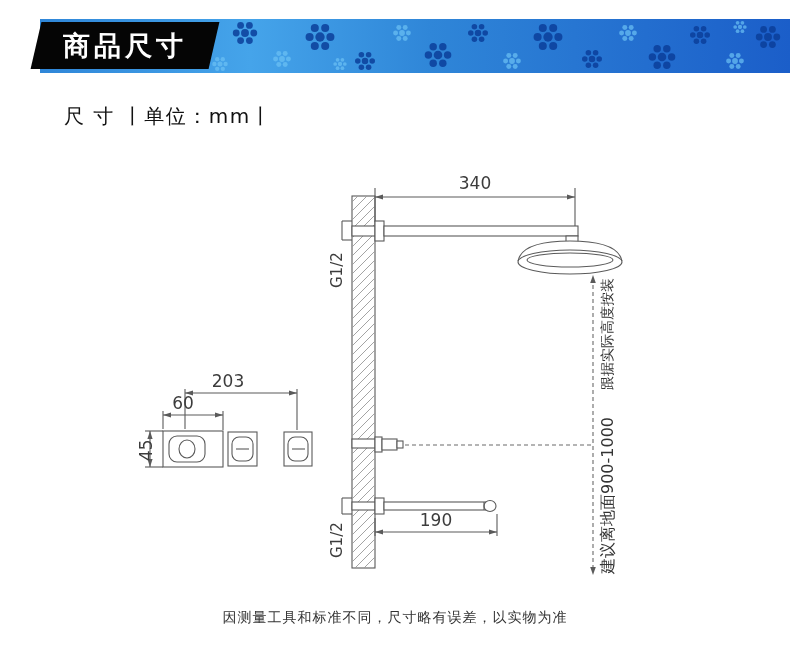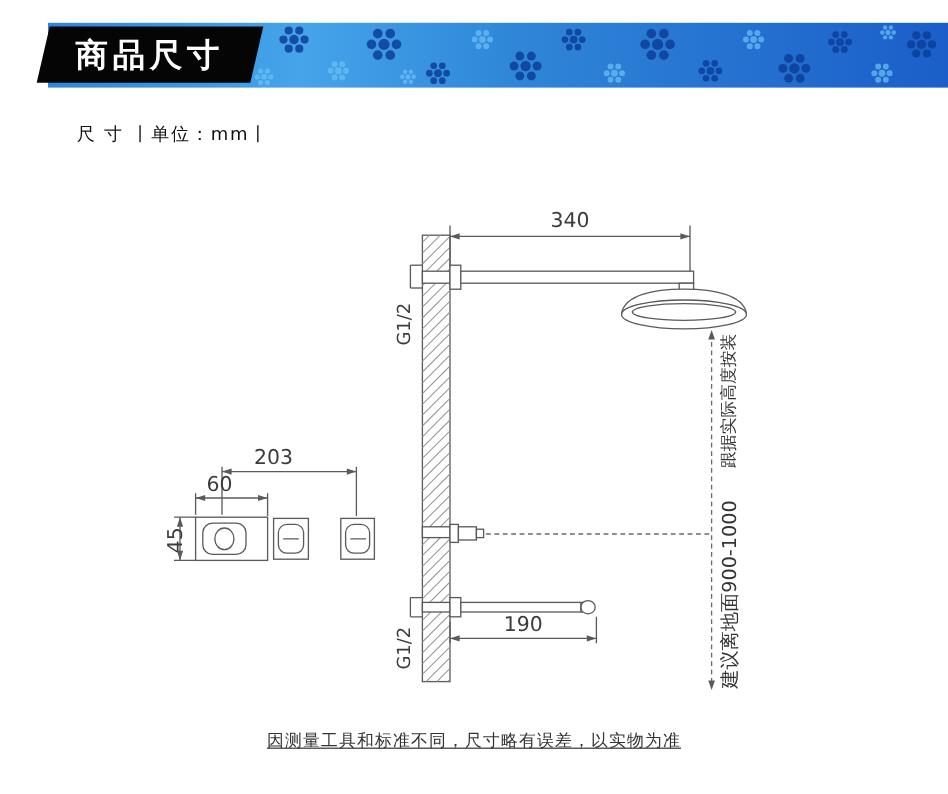--- a/index.html
+++ b/index.html
@@ -19,21 +19,21 @@
     position:absolute; left:36px; top:22px; width:178px; height:47px;
     background:#050505; transform:skewX(-13deg);
     display:flex; align-items:center; justify-content:center; z-index:2;
   }
   .title-box span {
     transform:skewX(13deg); color:#ffffff; font-size:27px; font-weight:bold;
     letter-spacing:4px; white-space:nowrap;
   }
   
   .subtitle {
-    position:absolute; left:64px; top:103px; font-size:15px; color:#111111;
+    position:absolute; left:64px; top:103px; font-size:20px; color:#111111;
     letter-spacing:1.5px; white-space:nowrap;
   }
   
   .dd { position:absolute; left:0; top:158px; }
   .dd line, .dd rect, .dd ellipse, .dd path, .dd polyline {
     stroke:#5a5a5a; stroke-width:1.1; fill:none;
   }
   .dd .fillw { fill:#ffffff; }
   .dd .hatch { stroke:#9a9a9a; stroke-width:0.9; }
   .dd .dash  { stroke-dasharray:4 3; stroke:#6a6a6a; }
@@ -41,21 +41,21 @@
   .dd text {
     stroke:none; fill:#3c3c3c; font-size:17px;
     font-family:"DejaVu Sans","Liberation Sans",sans-serif;
   }
   .dd .g12  { font-size:15px; }
   .dd .cjk  { font-size:14px; fill:#333333; }
   .dd .cjk2 { font-size:16px; fill:#333333; }
   
   .footer {
     position:absolute; left:0; top:609px; width:790px; text-align:center;
-    font-size:14px; color:#333333; letter-spacing:1px;text-decoration:underline;
+    font-size:14px; color:#333333; letter-spacing:1px;
   }
 </style>
 </head>
 <body>
 
 <div class="page">
 
   <div class="banner">
     <svg width="750" height="54" viewBox="0 0 750 54">
       <defs>

